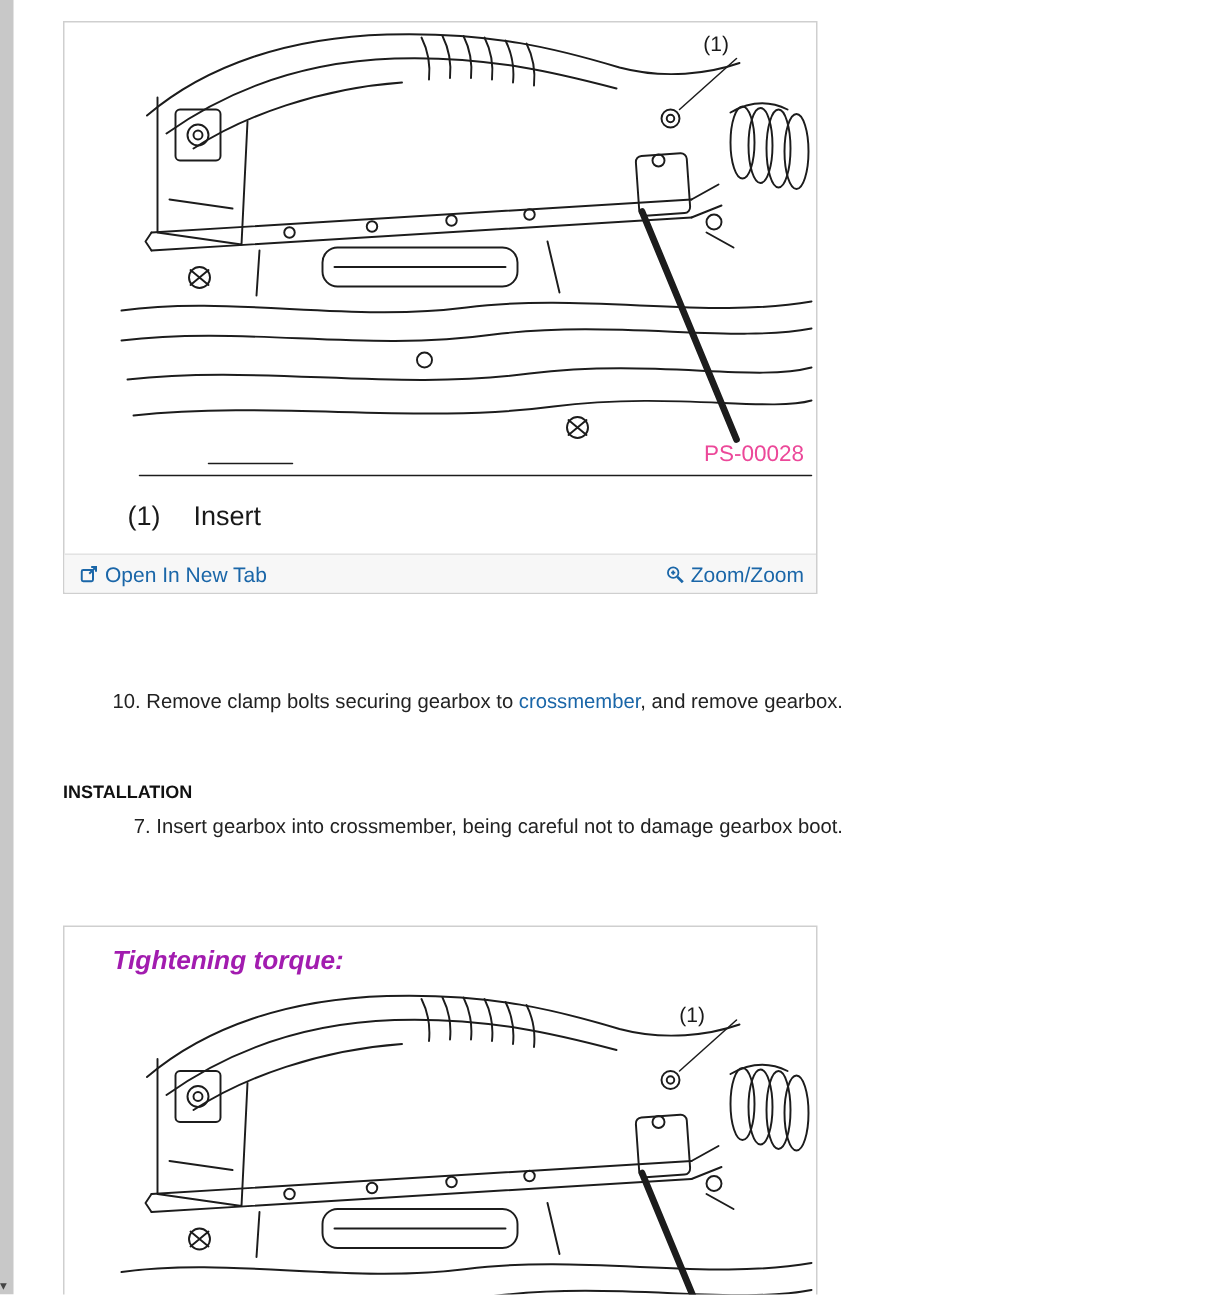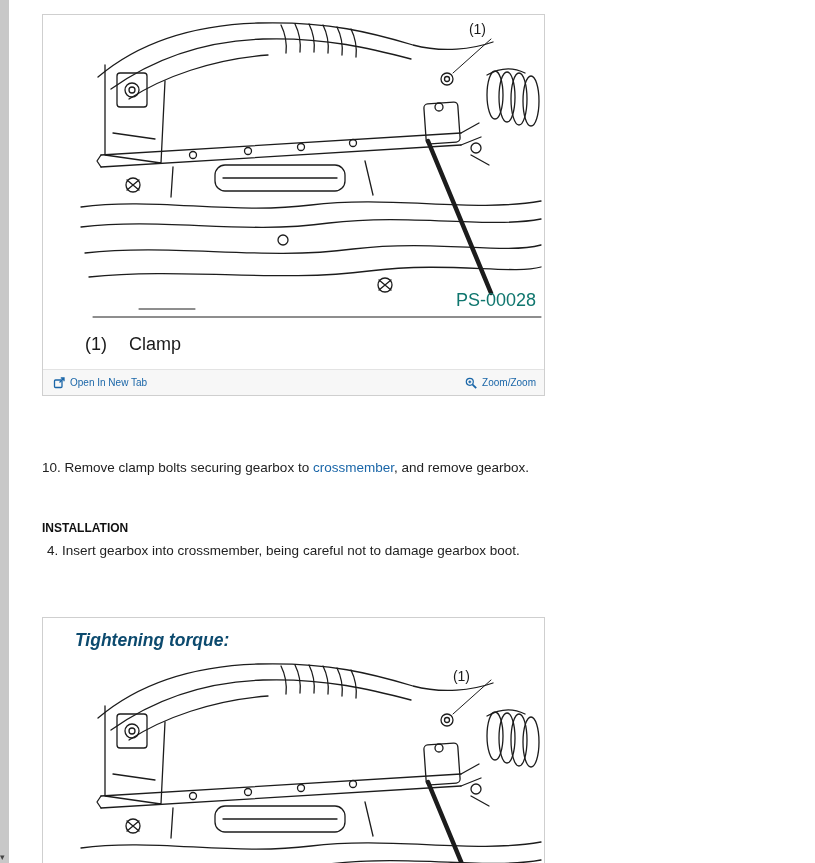--- a/index.html
+++ b/index.html
@@ -11,39 +11,39 @@
   .side-strip { position:absolute; left:0; top:0; width:9px; height:863px; background:var(--strip-bg,#c8c8c8); }
   .strip-arrow { position:absolute; left:0; bottom:1px; font-size:9px; line-height:1; color:#444; cursor:pointer; }
   .content { position:absolute; left:42px; top:14px; width:520px; }
 
   .figure-box { width:503px; border:1px solid var(--figure-border,#cfcfcf); background:#fff; }
   .drawing-wrap { position:relative; width:501px; }
   .drawing-wrap svg.lineart { display:block; width:501px; height:310px; }
   .callout { position:absolute; font-size:14px; color:#1a1a1a; }
   .fig1-callout { top:6px; right:58px; }
   .fig2-callout { top:12px; right:74px; }
-  .part-code { position:absolute; right:8px; bottom:14px; font-size:18px; color:#0f766e; }
+  .part-code { position:absolute; right:8px; bottom:14px; font-size:15px; color:#ec4899; }
 
   .caption-row { display:flex; column-gap:22px; padding:9px 0 0 42px; height:44px; font-size:18px; color:#1a1a1a; }
 
   .figure-footer {
     height:26px; background:var(--footer-bg,#f7f7f7); border-top:1px solid #e3e3e3;
     display:flex; align-items:center; justify-content:space-between; padding:0 8px 0 10px;
   }
-  .footer-link { display:flex; align-items:center; gap:5px; color:var(--link-color,#1a66a8); font-size:10px; text-decoration:none; cursor:pointer; }
+  .footer-link { display:flex; align-items:center; gap:5px; color:var(--link-color,#1a66a8); font-size:14px; text-decoration:none; cursor:pointer; }
   .footer-link svg { display:block; }
 
-  .step { font-size:13.5px; line-height:18px; color:#222; }
+  .step { font-size:13.5px; line-height:18px; color:#222;text-align:right; }
   .step-10 { margin-top:63px; }
   .inline-link { color:var(--link-color,#1a66a8); cursor:pointer; text-decoration:none; }
   .installation-heading { margin-top:42px; font-size:12px; line-height:18px; font-weight:bold; color:#111; }
   .step-1 { margin-top:5px; padding-left:5px; }
 
   .fig2 { margin-top:57px; }
-  .torque-block { padding:10px 0 4px 32px; font-style:italic; font-weight:bold; font-size:17.5px; line-height:24px; color:#0c4a6e; }
+  .torque-block { padding:10px 0 4px 32px; font-style:italic; font-weight:bold; font-size:17.5px; line-height:24px; color:#a21caf; }
   .torque-value { padding-left:52px; }
 </style>
 </head>
 <body>
 
 <div class="side-strip">
   <span class="strip-arrow">▾</span>
 </div>
 
 <div class="content">
@@ -113,21 +113,21 @@
           <path d="M50,302 L498,302" stroke-width="1"></path>
           <path d="M96,294 L152,294" stroke-width="1"></path>
         </g>
       </svg>
       <span class="callout fig1-callout">(1)</span>
       <span class="part-code">PS-00028</span>
     </div>
 
     <figcaption class="caption-row">
       <span>(1)</span>
-      <span>Clamp</span>
+      <span>Insert</span>
     </figcaption>
 
     <div class="figure-footer">
       <a class="footer-link">
         <span>
           <svg width="12" height="12" viewBox="0 0 12 12" stroke="#1a66a8" fill="none" stroke-width="1.3">
             <rect x="1.5" y="3" width="7.5" height="7.5" rx="1"></rect>
             <path d="M6.5,5.5 L11,1 M7.8,1 H11 V4.2"></path>
           </svg>
         </span>
@@ -144,21 +144,21 @@
         <span>Zoom/Zoom</span>
       </a>
     </div>
   </figure>
 
   <p class="step step-10">
     <span>10. Remove clamp bolts securing gearbox to </span><a class="inline-link">crossmember</a><span>, and remove gearbox.</span>
   </p>
 
   <h3 class="installation-heading">INSTALLATION</h3>
-  <p class="step step-1">4. Insert gearbox into crossmember, being careful not to damage gearbox boot.</p>
+  <p class="step step-1">7. Insert gearbox into crossmember, being careful not to damage gearbox boot.</p>
 
   <figure class="figure-box fig2">
     <div class="torque-block">
       <div>Tightening torque:</div>
     </div>
     <div class="drawing-wrap">
       <svg class="lineart" viewBox="0 0 501 310">
         <use href="#gear-drawing"></use>
       </svg>
       <span class="callout fig2-callout">(1)</span>

